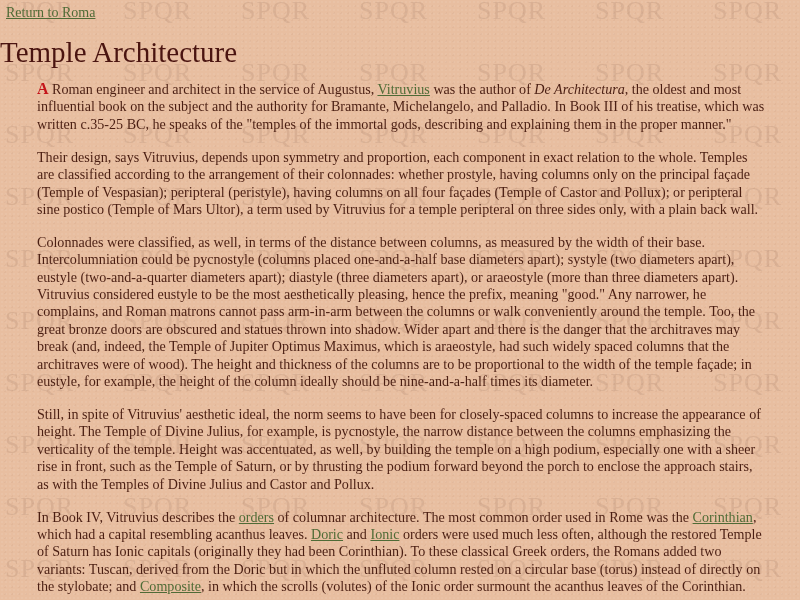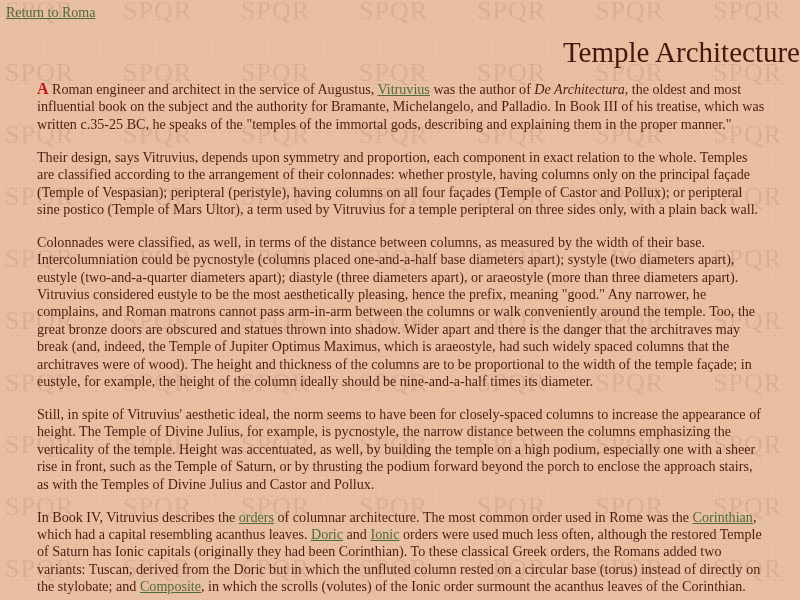--- a/index.html
+++ b/index.html
@@ -24,21 +24,21 @@
     font-size: 26px;
     letter-spacing: 1px;
     color: rgba(150,110,90,0.18);
   }
   .return-link {
     position: absolute; left: 6px; top: 5px;
     font-size: 14px; color: #4f6b36; text-decoration: underline;
   }
   h1 {
     position: absolute; left: 0; right: 0; top: 36px; margin: 0;
-    text-align: right; font-weight: normal;
+    text-align: left; font-weight: normal;
     font-size: 29px; color: #4a1410;
   }
   .content {
     position: absolute; left: 37px; top: 80px; width: 730px;
     font-size: 14.1px; line-height: 17.4px;
   }
   .content p { margin: 0 0 15.5px 0; }
   a { color: #4f6b36; text-decoration: underline; }
   .dropcap { color: #c4141a; font-weight: bold; font-size: 16px; }
   em { }

